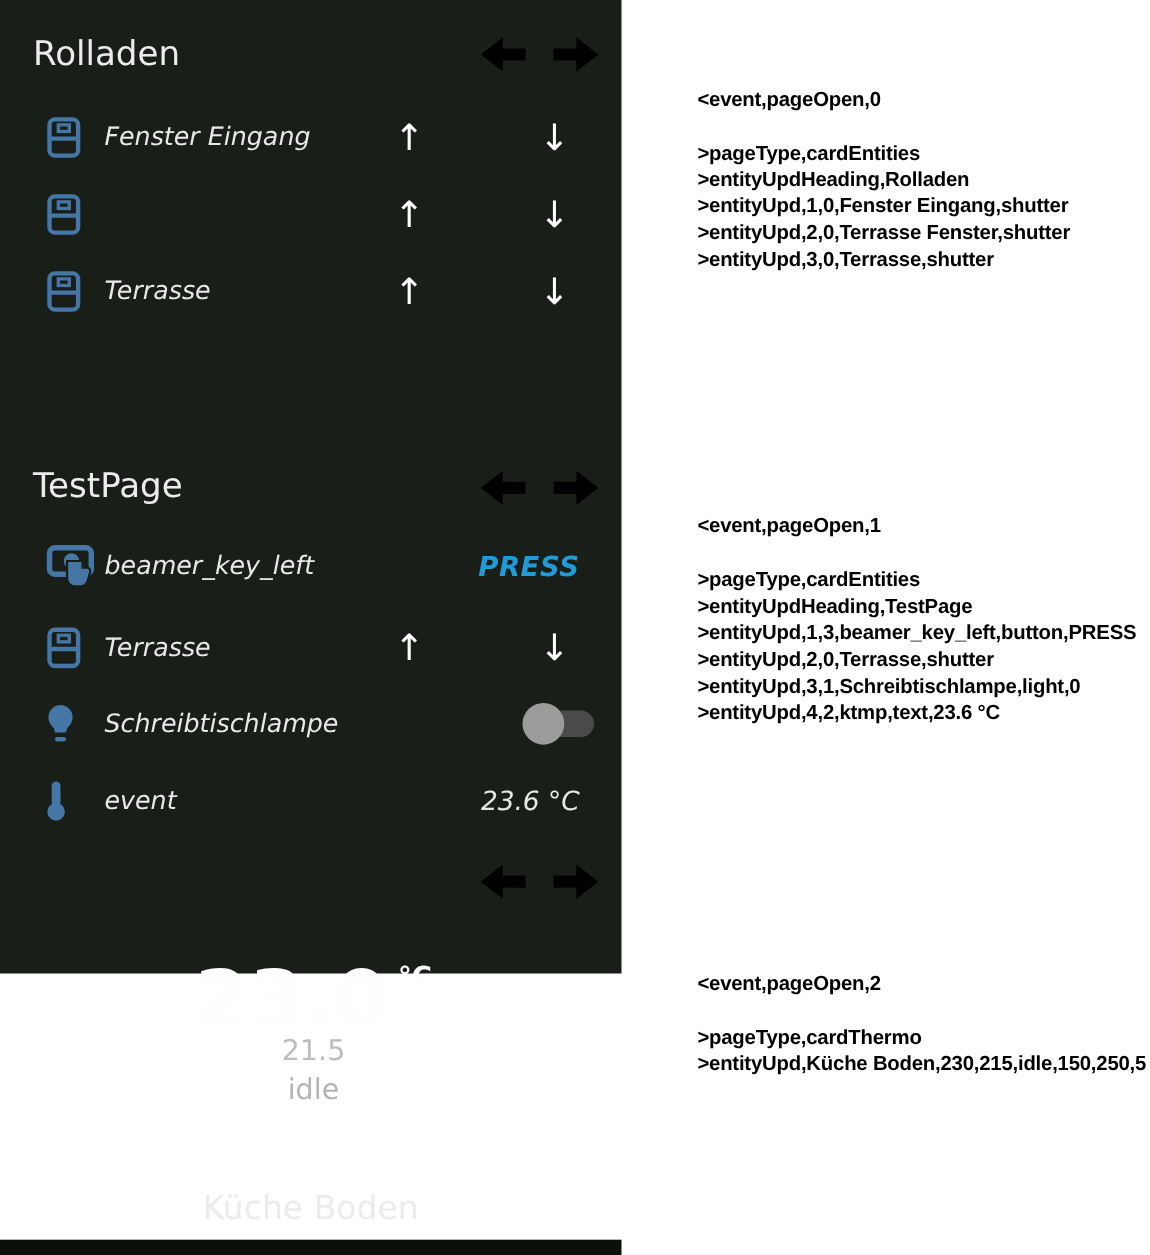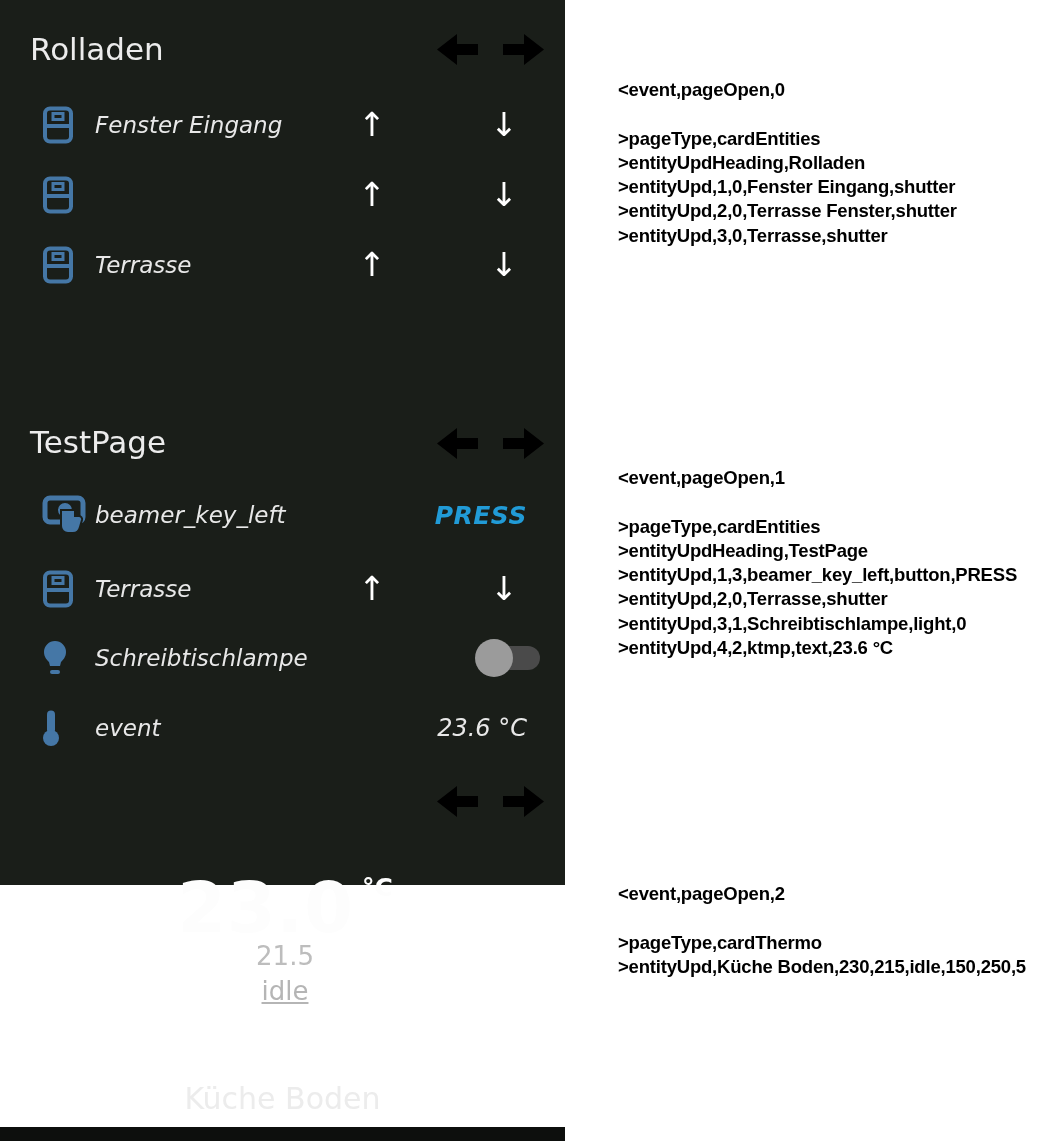--- a/index.html
+++ b/index.html
@@ -34,26 +34,26 @@
     background:var(--toggle-knob,#9b9b9b);}
 
   .thermo-temp{position:absolute;left:60px;width:450px;top:835px;text-align:center;color:#fdfdfd;white-space:nowrap;margin-top:32px;}
   .thermo-temp .big{font-size:70px;font-weight:bold;letter-spacing:1px;}
   .thermo-temp .unit{font-size:25px;font-weight:bold;display:inline-block;transform:translateY(-36px);margin-left:8px;}
   .tri-down{position:absolute;left:79px;top:909px;width:0;height:0;
     border-left:37px solid transparent;border-right:37px solid transparent;border-top:70px solid #ffffff;}
   .tri-up{position:absolute;left:366px;top:910px;width:0;height:0;
     border-left:37px solid transparent;border-right:37px solid transparent;border-bottom:70px solid #ffffff;}
   .target{position:absolute;left:60px;width:450px;top:941px;text-align:center;font-size:26px;color:#bdbdbd;}
-  .status{position:absolute;left:60px;width:450px;top:976px;text-align:center;font-size:26px;color:#b5b5b5;text-decoration:underline;}
+  .status{position:absolute;left:60px;width:450px;top:976px;text-align:center;font-size:26px;color:#b5b5b5;}
   .thermo-title{position:absolute;left:0;width:565px;top:1081px;text-align:center;font-size:30px;color:#ececec;}
 
   .log{position:absolute;left:618px;color:#000;font-family:"Liberation Sans",sans-serif;
     font-weight:bold;font-size:18.5px;letter-spacing:-0.2px;}
-  .log-line{height:24.3px;line-height:24.3px;white-space:pre;}
+  .log-line{height:24.3px;line-height:24.3px;white-space:pre;margin-left:16px;}
 </style>
 </head>
 <body>
 
 <svg width="0" height="0" style="position:absolute">
   <defs>
     <g id="ico-shutter">
       <rect x="3" y="2.5" width="26" height="33" rx="5" fill="none" stroke="currentColor" stroke-width="4"></rect>
       <rect x="11" y="7.5" width="10" height="6" fill="none" stroke="currentColor" stroke-width="3"></rect>
       <line x1="4" y1="20" x2="28" y2="20" stroke="currentColor" stroke-width="4"></line>

